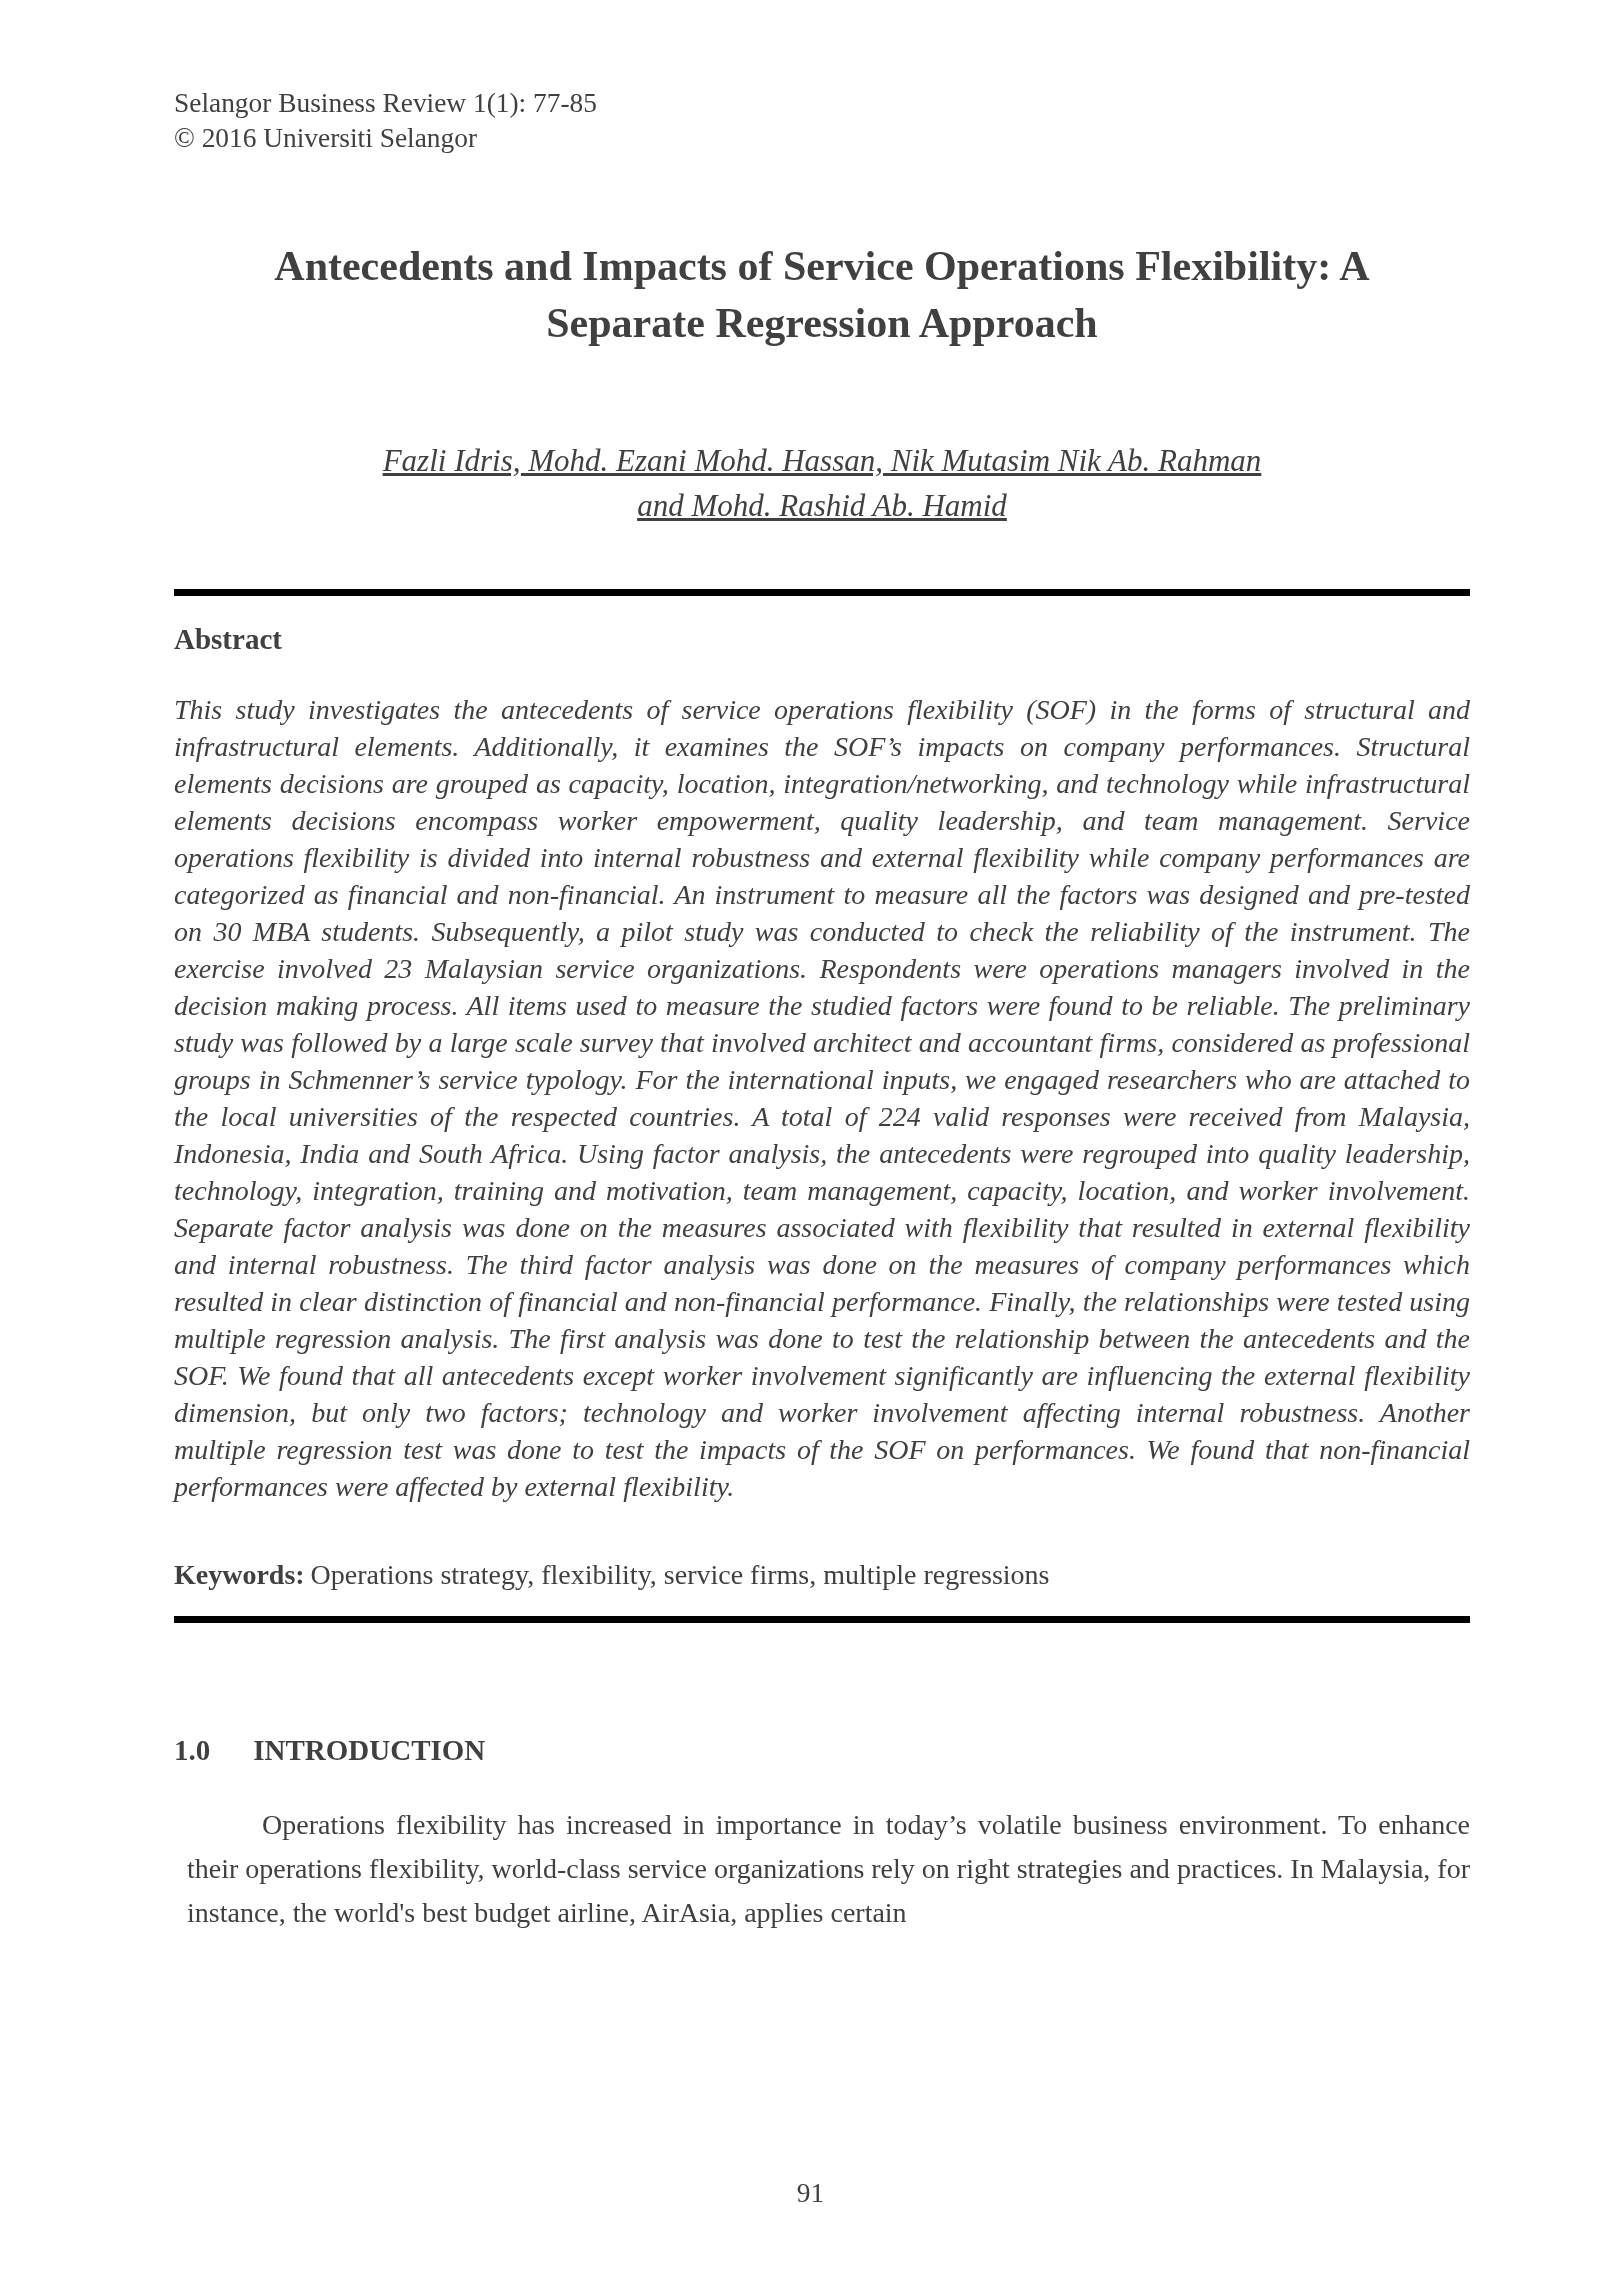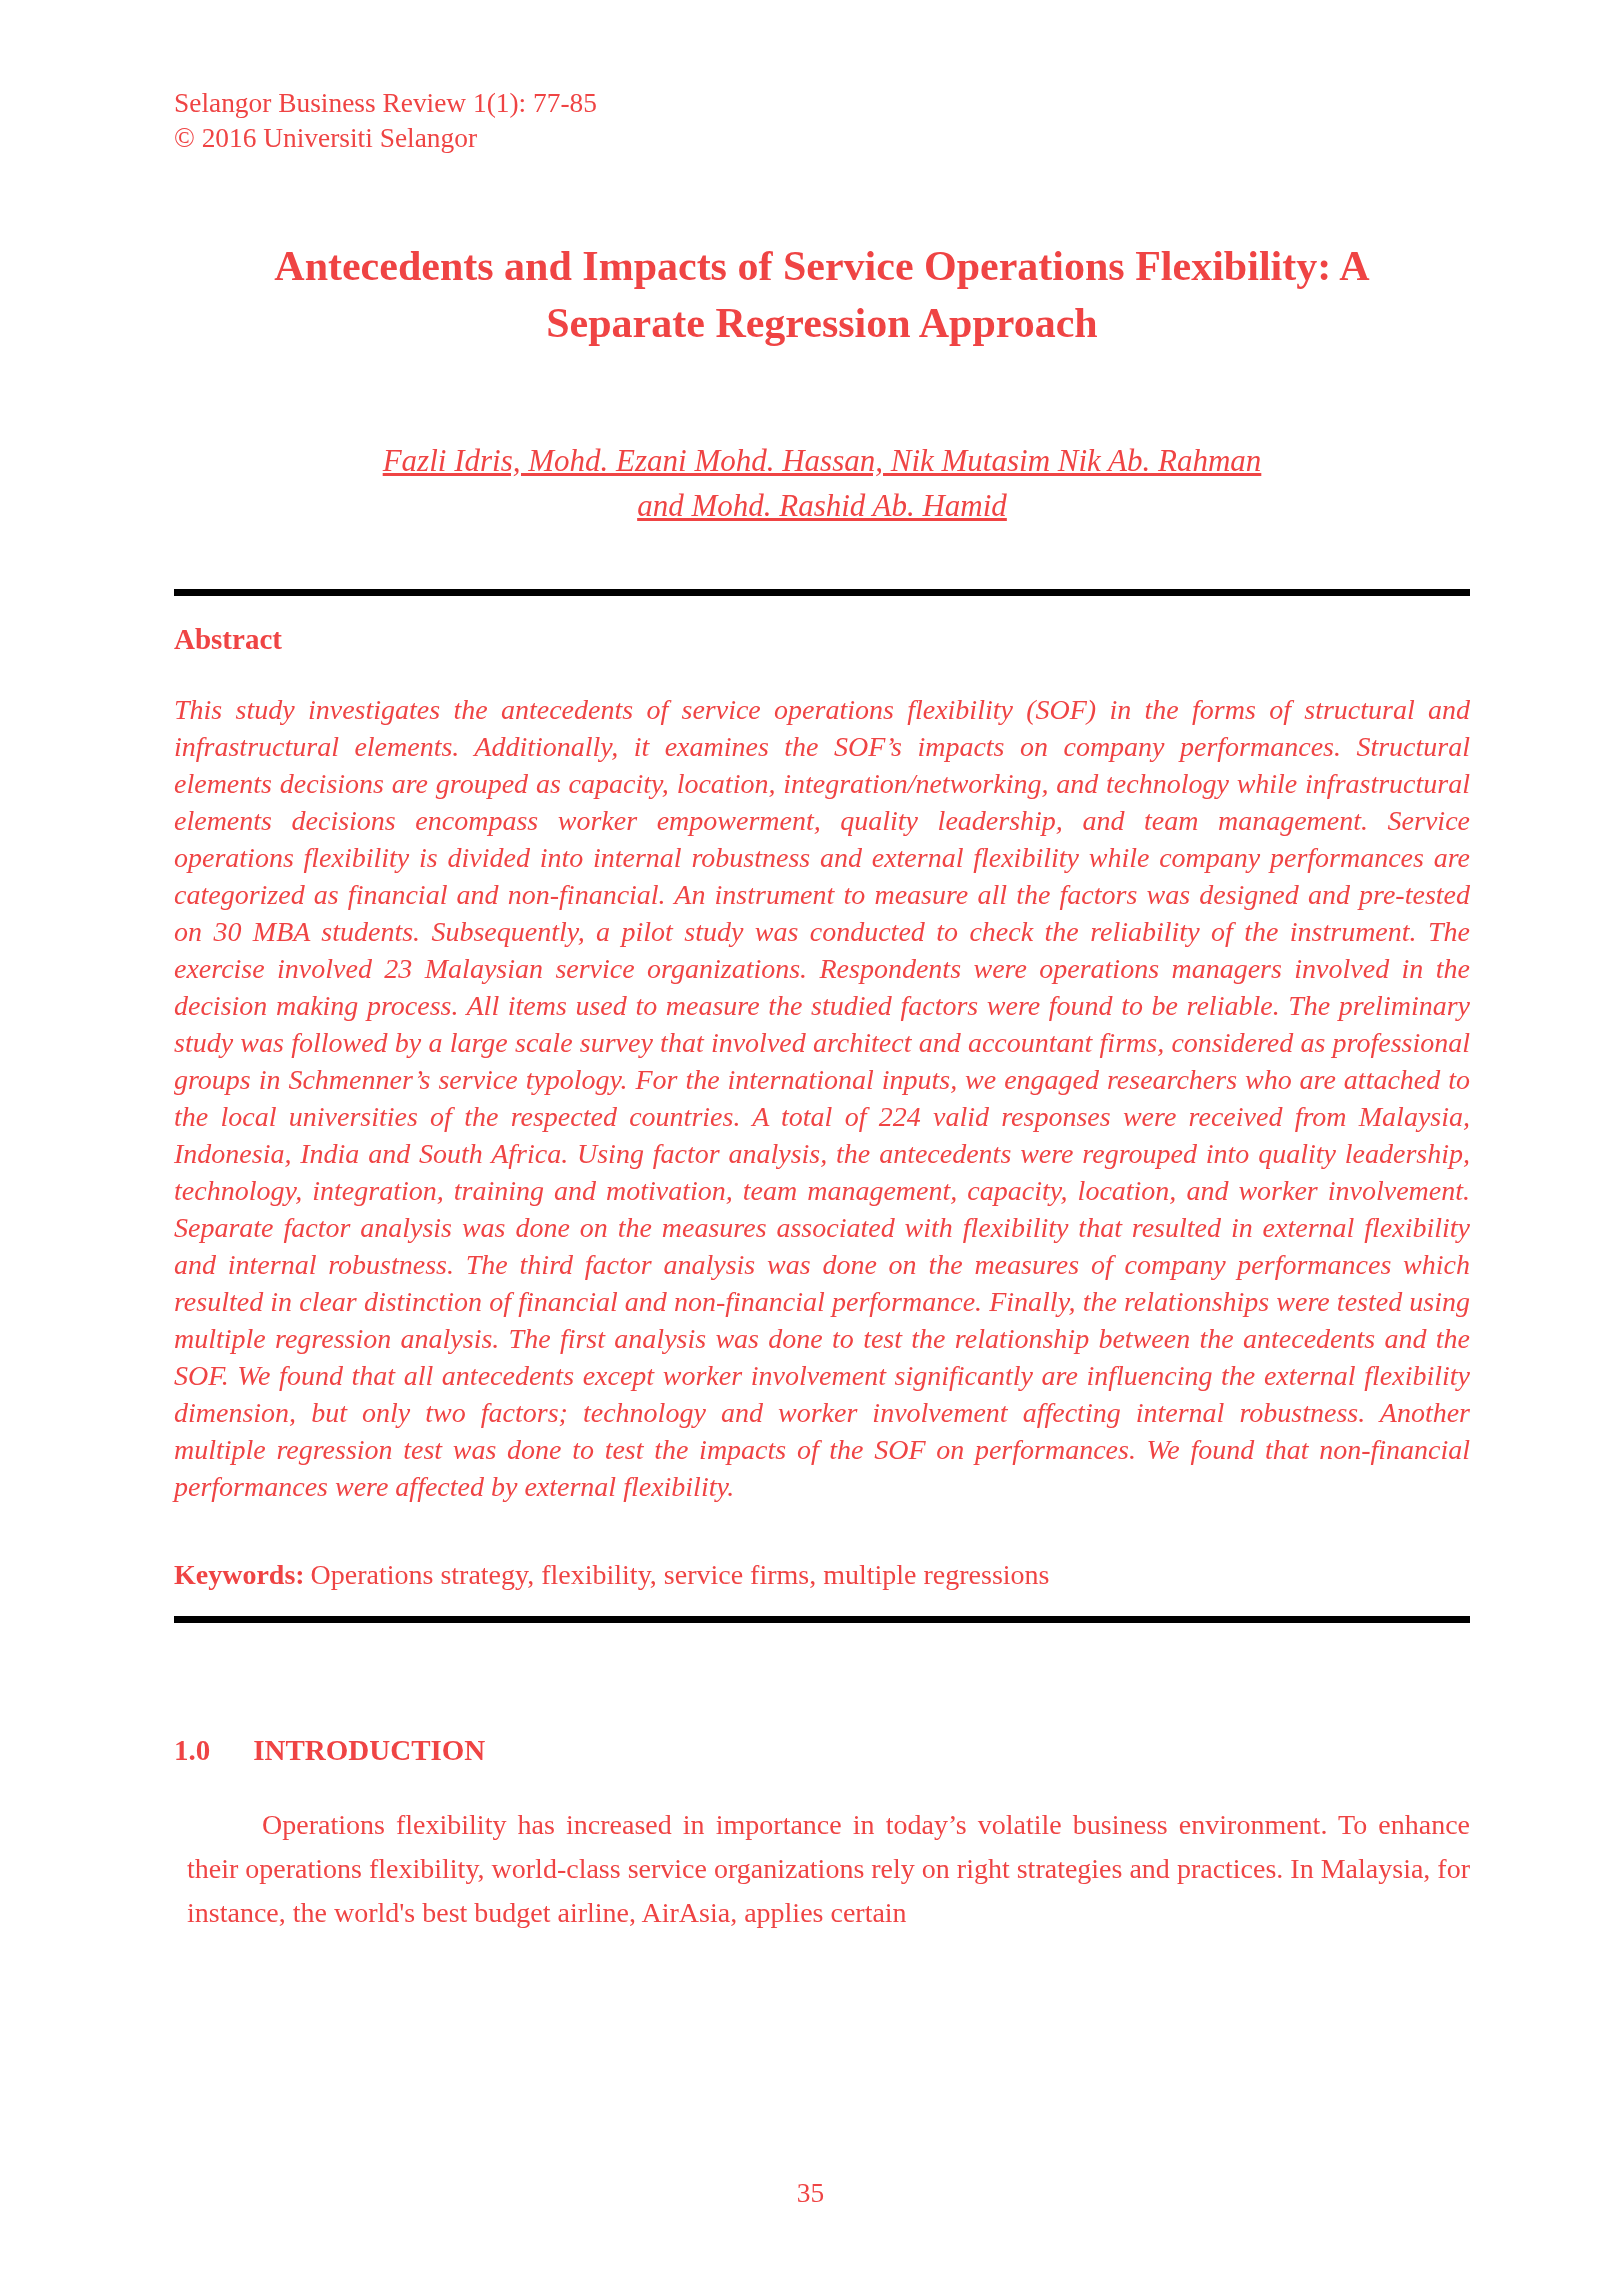--- a/index.html
+++ b/index.html
@@ -3,21 +3,21 @@
 <meta charset="utf-8">
 <style>
   * { box-sizing: border-box; }
   html, body { margin: 0; padding: 0; background: #e8e8e8; }
   .page {
     position: relative;
     width: 1621px;
     height: 2292px;
     margin: 0 auto;
     background: #ffffff;
-    color: #ef4444;
+    color: #404040;
     font-family: "Liberation Serif", "DejaVu Serif", serif;
     padding: 86px 151px 0 174px;
     overflow: hidden;
   }
   .journal-header {
     font-size: 27.4px;
     line-height: 35px;
     text-align: left;
   }
   .paper-title {
@@ -119,17 +119,17 @@
 
   <hr class="rule rule-bottom">
 
   <h2 class="section-heading">
     <span class="heading-number">1.0</span><span class="heading-text">INTRODUCTION</span>
   </h2>
 
   <p class="intro-paragraph">Operations flexibility has increased in importance in today’s volatile business environment. To enhance their operations flexibility, world-class service organizations rely on right strategies and practices. In Malaysia, for instance, the world's best budget airline, AirAsia, applies certain</p>
 
   <div class="page-footer">
-    <span>35</span>
+    <span>91</span>
   </div>
 
 </div>
 
 
 </body></html>

